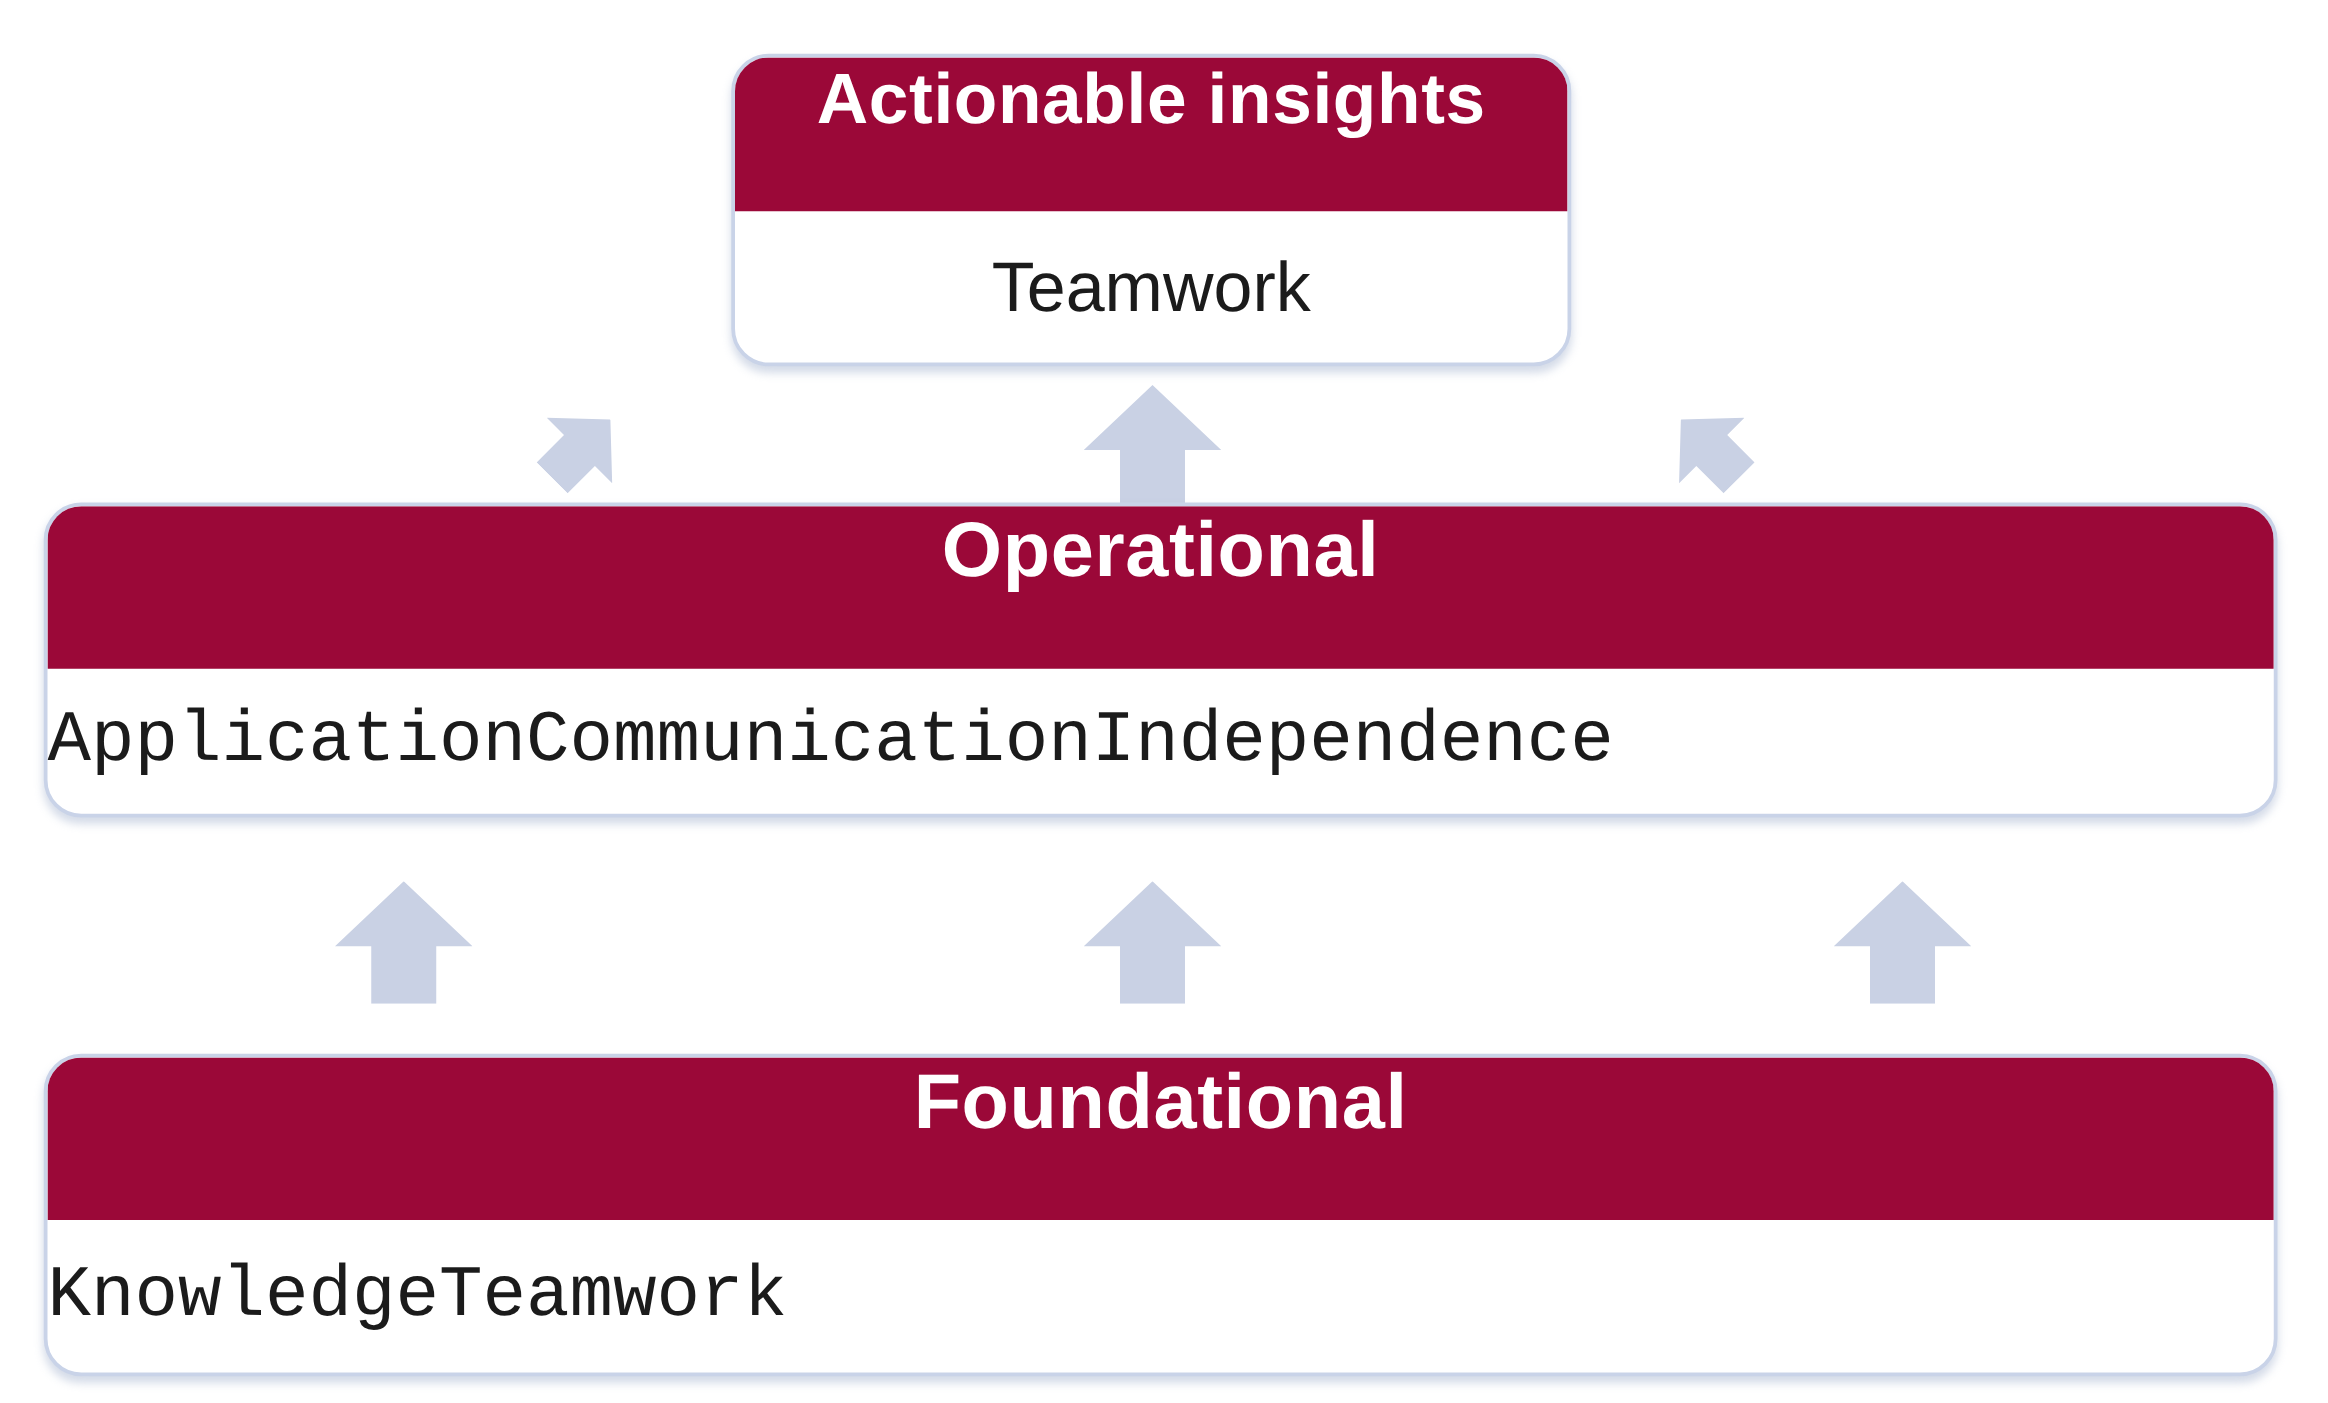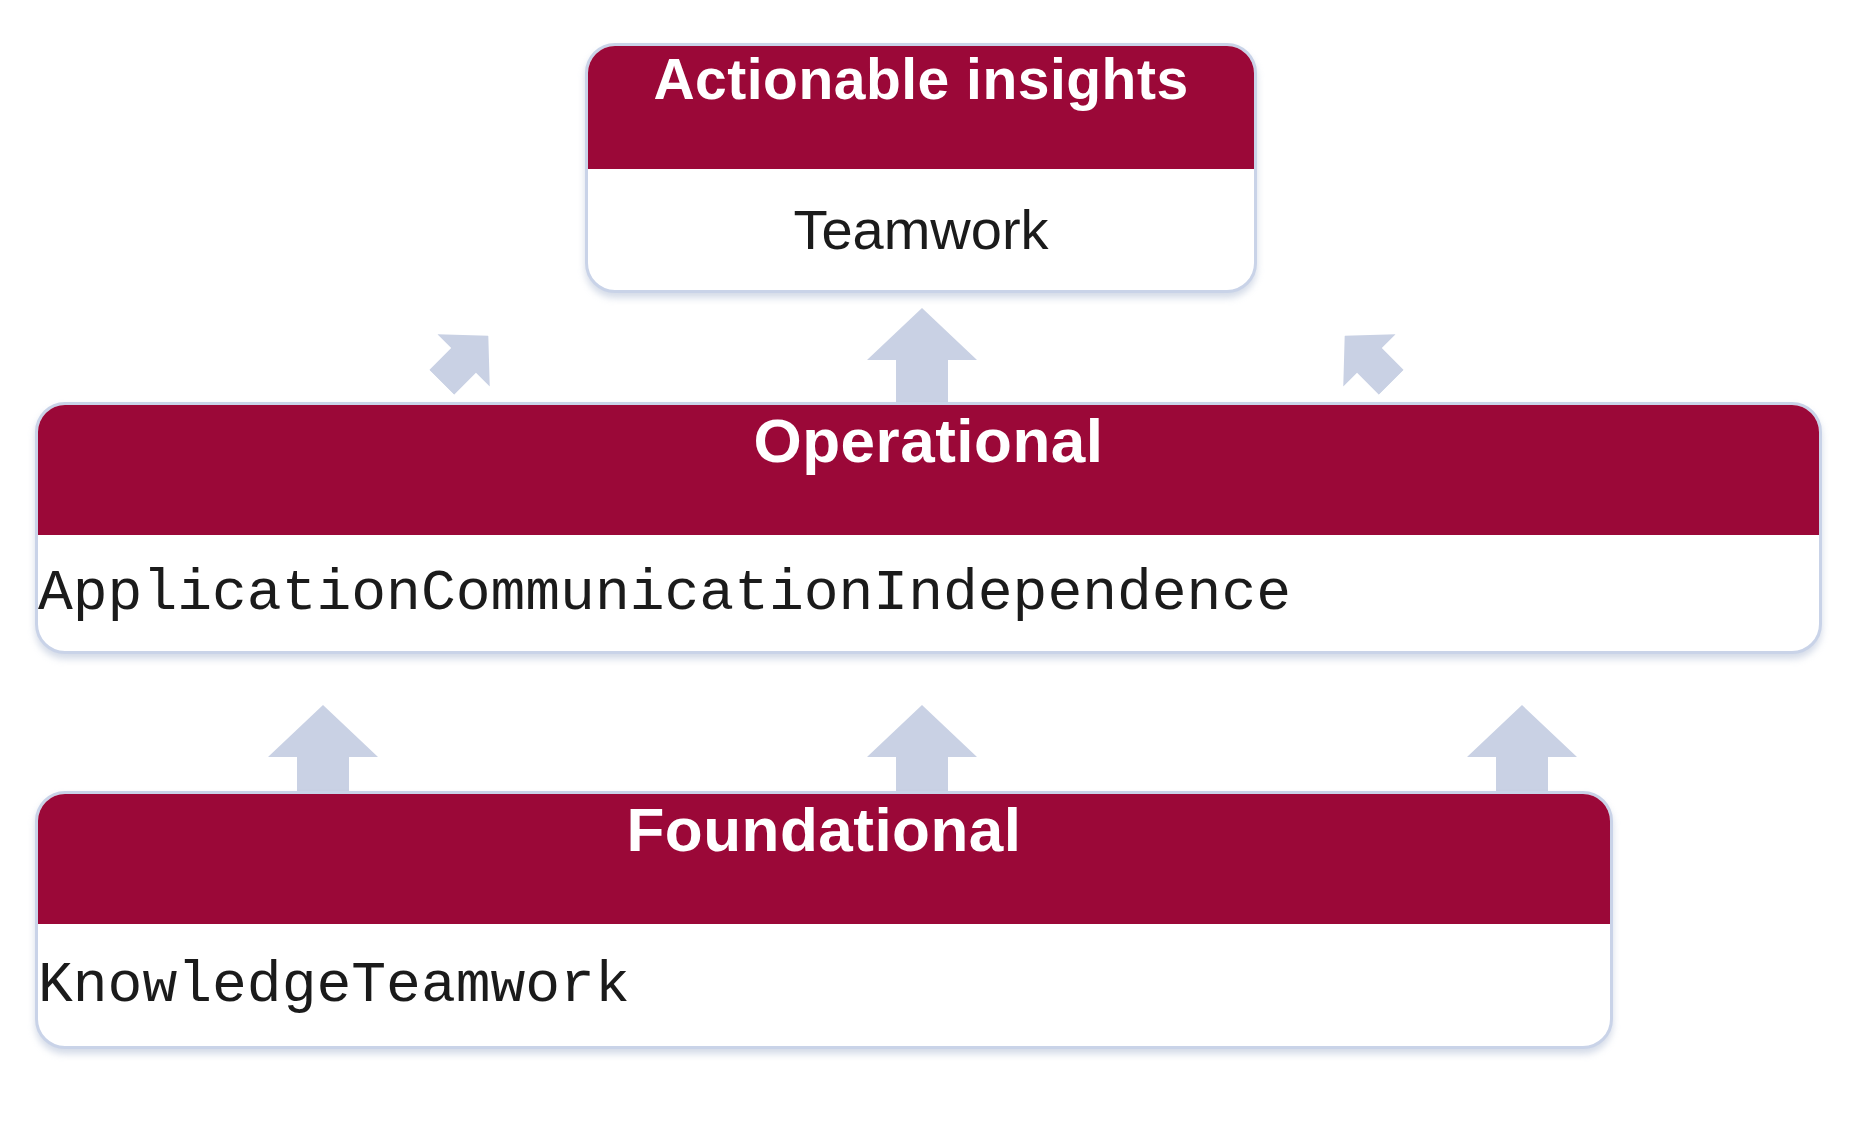--- a/index.html
+++ b/index.html
@@ -43,21 +43,21 @@
     align-items: center;
   }
   
   .box-top    { left: 585px; top: 43px;  width: 672px;  height: 250px; }
   .box-top .header { height: 123px; font-size: 57px; }
   .box-top .body   { justify-content: center; font-size: 56px; }
   
   .box-middle { left: 35px;  top: 402px; width: 1787px; height: 252px; }
   .box-middle .header { height: 130px; font-size: 62px; }
   
-  .box-bottom { left: 35px;  top: 791px; width: 1578px; height: 258px; }
+  .box-bottom { left: 35px;  top: 843px; width: 1787px; height: 258px; }
   .box-bottom .header { height: 130px; font-size: 62px; }
   .three-col {
     display: grid;
     grid-template-columns: 1fr 1fr 1fr;
     width: 100%;
     font-size: 58px;
   }
   .three-col .item {
     display: flex;
     align-items: center;

